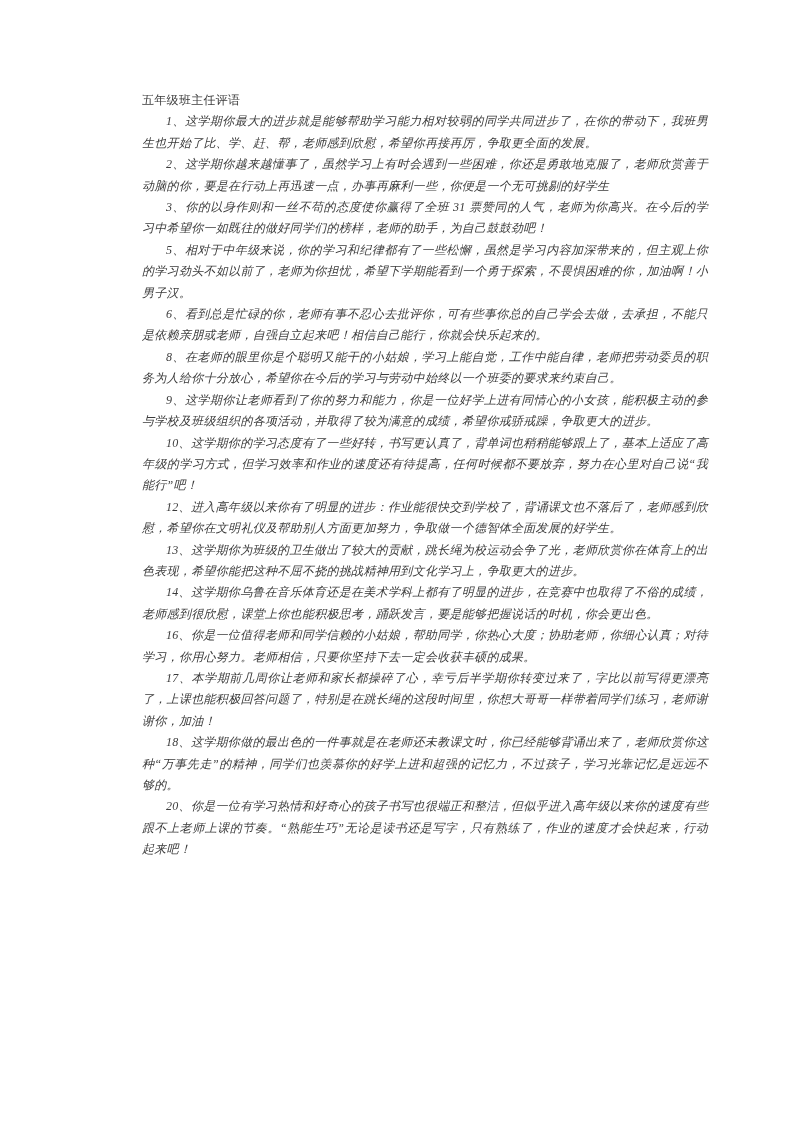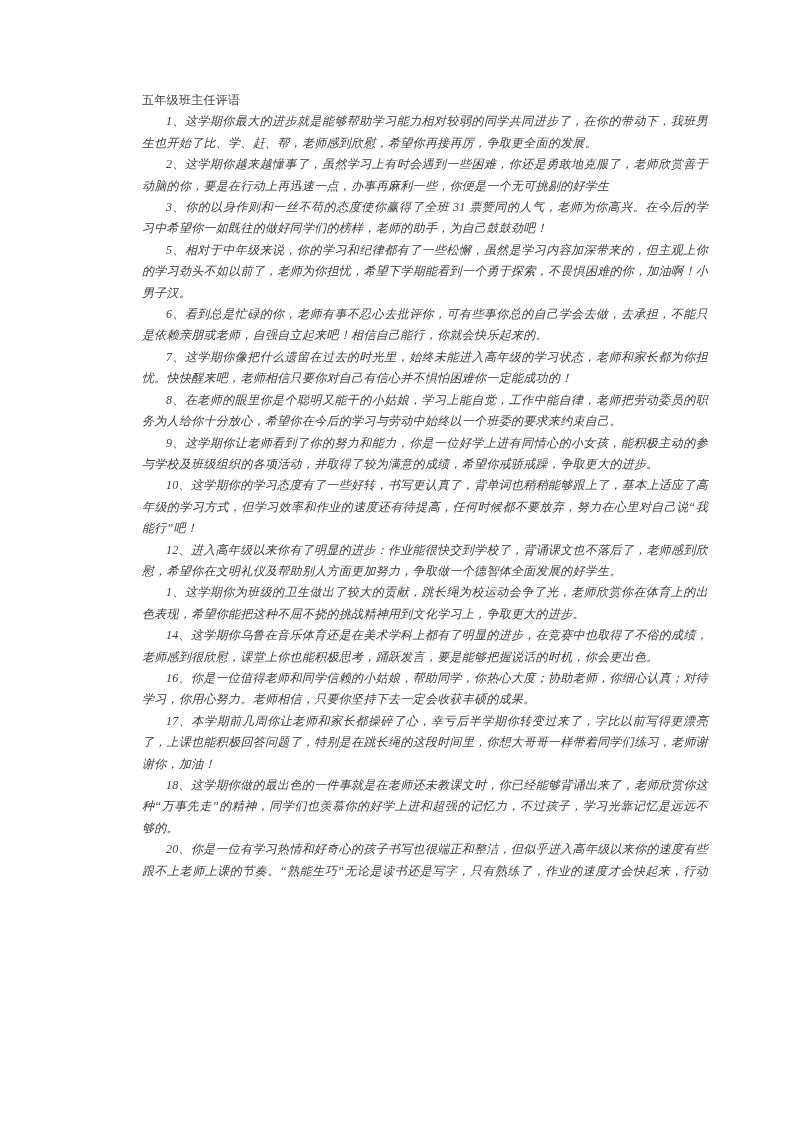--- a/index.html
+++ b/index.html
@@ -52,26 +52,25 @@
 <body>
 
 <div class="page">
   <div class="content">
     <p class="doc-title">五年级班主任评语</p>
     <p class="para">1、这学期你最大的进步就是能够帮助学习能力相对较弱的同学共同进步了，在你的带动下，我班男生也开始了比、学、赶、帮，老师感到欣慰，希望你再接再厉，争取更全面的发展。</p>
     <p class="para">2、这学期你越来越懂事了，虽然学习上有时会遇到一些困难，你还是勇敢地克服了，老师欣赏善于动脑的你，要是在行动上再迅速一点，办事再麻利一些，你便是一个无可挑剔的好学生</p>
     <p class="para">3、你的以身作则和一丝不苟的态度使你赢得了全班 31 票赞同的人气，老师为你高兴。在今后的学习中希望你一如既往的做好同学们的榜样，老师的助手，为自己鼓鼓劲吧！</p>
     <p class="para">5、相对于中年级来说，你的学习和纪律都有了一些松懈，虽然是学习内容加深带来的，但主观上你的学习劲头不如以前了，老师为你担忧，希望下学期能看到一个勇于探索，不畏惧困难的你，加油啊！小男子汉。</p>
     <p class="para">6、看到总是忙碌的你，老师有事不忍心去批评你，可有些事你总的自己学会去做，去承担，不能只是依赖亲朋或老师，自强自立起来吧！相信自己能行，你就会快乐起来的。</p>
-    <p class="para">7、这学期你像把什么遗留在过去的时光里，始终未能进入高年级的学习状态，老师和家长都为你担忧。快快醒来吧，老师相信只要你对自己有信心并不惧怕困难你一定能成功的！</p>
     <p class="para">8、在老师的眼里你是个聪明又能干的小姑娘，学习上能自觉，工作中能自律，老师把劳动委员的职务为人给你十分放心，希望你在今后的学习与劳动中始终以一个班委的要求来约束自己。</p>
     <p class="para">9、这学期你让老师看到了你的努力和能力，你是一位好学上进有同情心的小女孩，能积极主动的参与学校及班级组织的各项活动，并取得了较为满意的成绩，希望你戒骄戒躁，争取更大的进步。</p>
     <p class="para">10、这学期你的学习态度有了一些好转，书写更认真了，背单词也稍稍能够跟上了，基本上适应了高年级的学习方式，但学习效率和作业的速度还有待提高，任何时候都不要放弃，努力在心里对自己说“我能行”吧！</p>
     <p class="para">12、进入高年级以来你有了明显的进步：作业能很快交到学校了，背诵课文也不落后了，老师感到欣慰，希望你在文明礼仪及帮助别人方面更加努力，争取做一个德智体全面发展的好学生。</p>
-    <p class="para">1、这学期你为班级的卫生做出了较大的贡献，跳长绳为校运动会争了光，老师欣赏你在体育上的出色表现，希望你能把这种不屈不挠的挑战精神用到文化学习上，争取更大的进步。</p>
+    <p class="para">13、这学期你为班级的卫生做出了较大的贡献，跳长绳为校运动会争了光，老师欣赏你在体育上的出色表现，希望你能把这种不屈不挠的挑战精神用到文化学习上，争取更大的进步。</p>
     <p class="para">14、这学期你乌鲁在音乐体育还是在美术学科上都有了明显的进步，在竞赛中也取得了不俗的成绩，老师感到很欣慰，课堂上你也能积极思考，踊跃发言，要是能够把握说话的时机，你会更出色。</p>
     <p class="para">16、你是一位值得老师和同学信赖的小姑娘，帮助同学，你热心大度；协助老师，你细心认真；对待学习，你用心努力。老师相信，只要你坚持下去一定会收获丰硕的成果。</p>
     <p class="para">17、本学期前几周你让老师和家长都操碎了心，幸亏后半学期你转变过来了，字比以前写得更漂亮了，上课也能积极回答问题了，特别是在跳长绳的这段时间里，你想大哥哥一样带着同学们练习，老师谢谢你，加油！</p>
     <p class="para">18、这学期你做的最出色的一件事就是在老师还未教课文时，你已经能够背诵出来了，老师欣赏你这种“万事先走”的精神，同学们也羡慕你的好学上进和超强的记忆力，不过孩子，学习光靠记忆是远远不够的。</p>
     <p class="para">20、你是一位有学习热情和好奇心的孩子书写也很端正和整洁，但似乎进入高年级以来你的速度有些跟不上老师上课的节奏。“熟能生巧”无论是读书还是写字，只有熟练了，作业的速度才会快起来，行动起来吧！</p>
   </div>
   <div class="footer">中小学教育资源免费分享平台　　学科吧www.xueke8.com</div>
 </div>
 
 </body></html>

